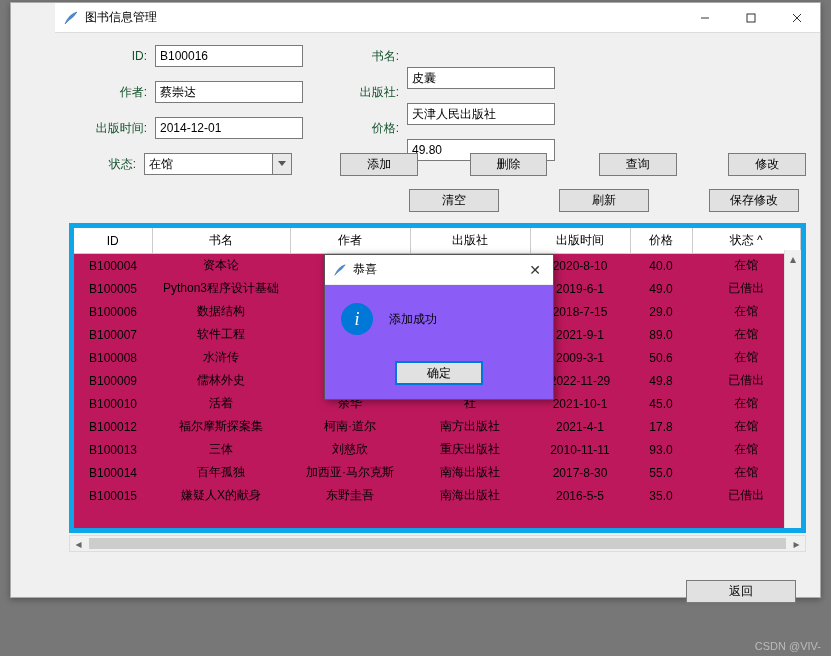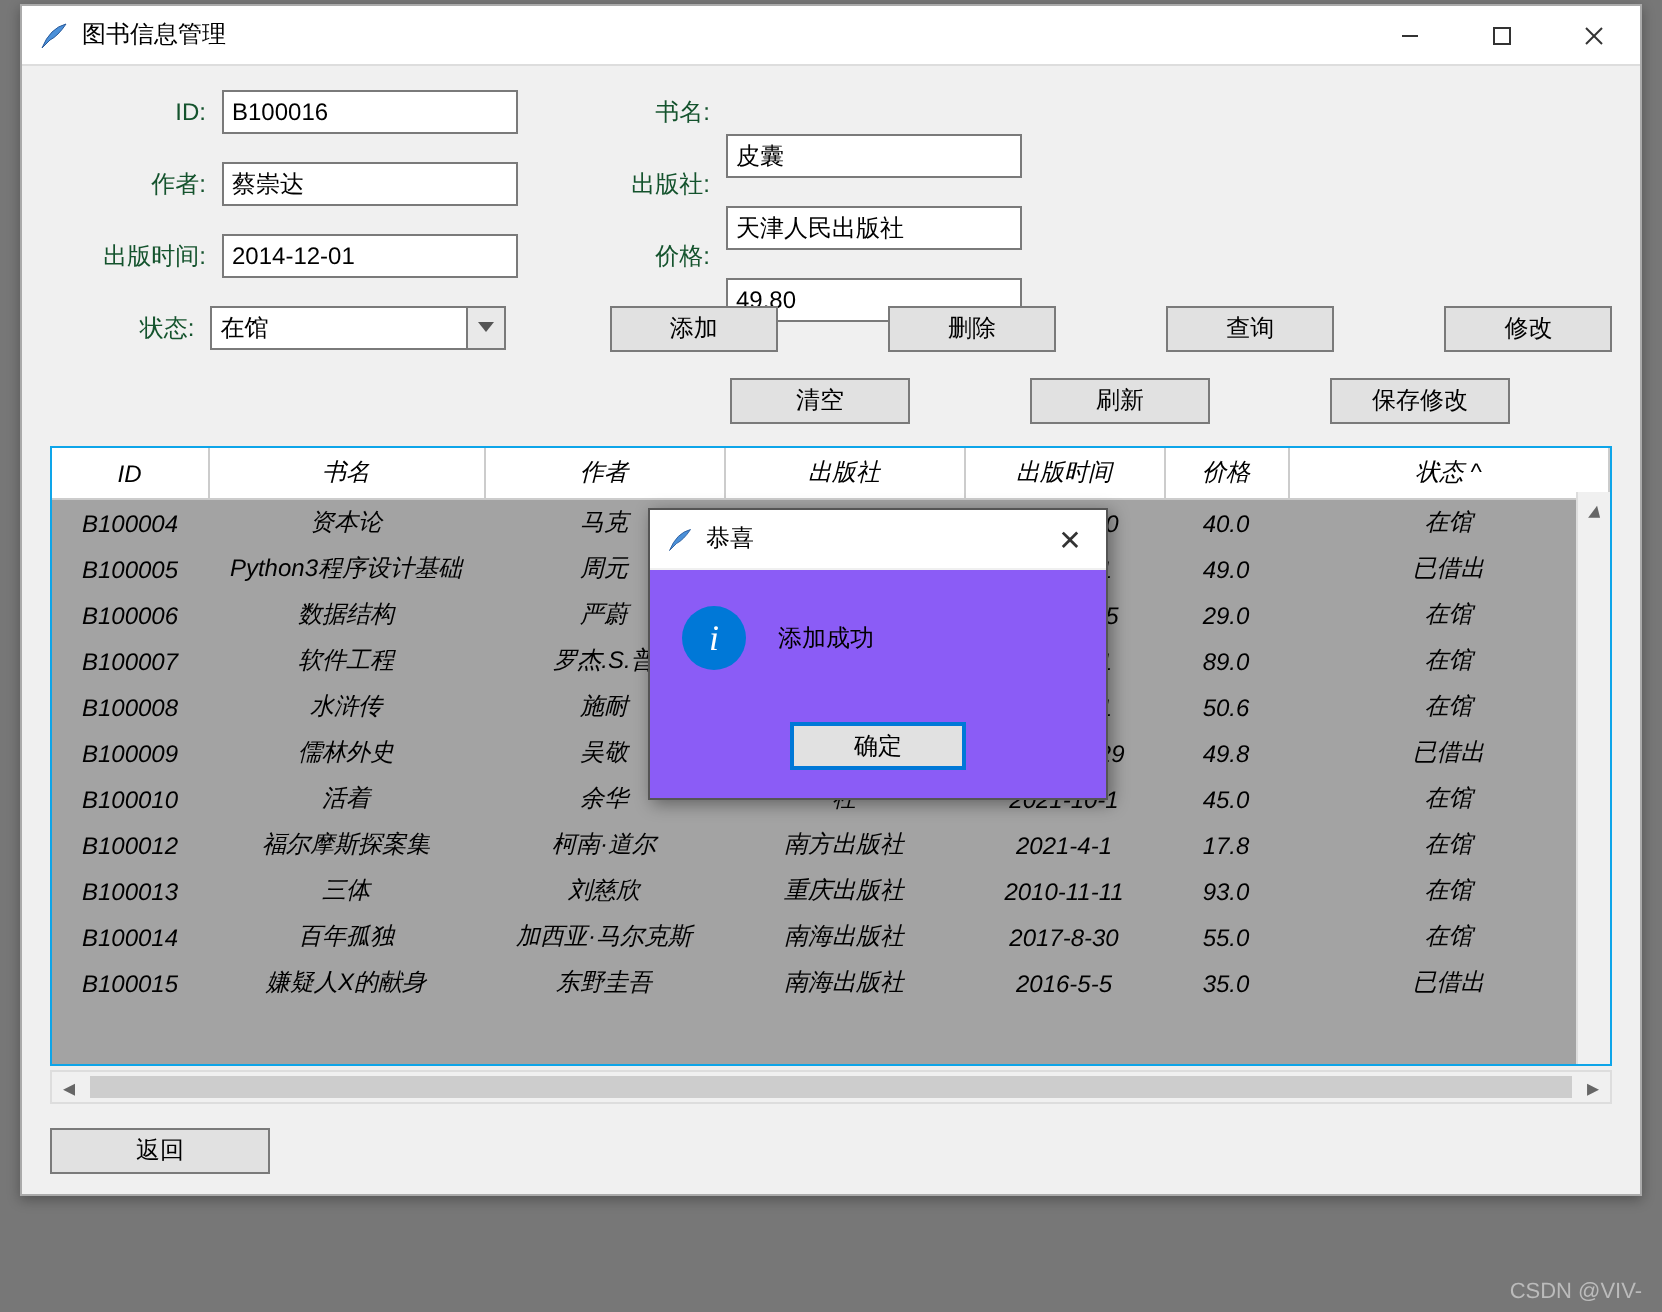--- a/index.html
+++ b/index.html
@@ -1,44 +1,44 @@
 <!DOCTYPE html>
 <html><head>
 <meta charset="utf-8">
 <style>
 * { box-sizing: border-box; font-family: "Microsoft YaHei", "SimSun", sans-serif; font-size: 12px; }
 body { margin: 0; background: #777; width: 831px; height: 656px; position: relative; }
-.window { position: absolute; left: 10px; top: 2px; width: 811px; height: 596px; background: #f0f0f0; border: 1px solid #aaa; box-shadow: 0 2px 6px rgba(0,0,0,0.3); }
+.window { position: absolute; left: 10px; top: 2px; width: 811px; height: 596px; background: #f0f0f0; border: 1px solid #aaa; box-shadow: 0 2px 6px rgba(0,0,0,0.3); padding-left: 44px; }
 .titlebar { height: 30px; background: #fff; border-bottom: 1px solid #ddd; display: flex; align-items: center; padding: 0 8px; position: relative; }
 .titlebar .feather { width: 16px; height: 16px; margin-right: 6px; }
 .win-controls { position: absolute; right: 0; top: 0; display: flex; }
 .win-btn { width: 46px; height: 30px; display: flex; align-items: center; justify-content: center; color: #666; }
 .content { padding: 10px 14px; }
 .form-row { display: flex; align-items: center; margin-bottom: 10px; height: 26px; }
 .lbl { width: 86px; text-align: right; padding-right: 8px; color: #14532d; }
 .inp { height: 22px; border: 1px solid #7a7a7a; background: #fff; padding: 0 4px; }
 .inp.id { width: 148px; }
 .inp.short { width: 148px; }
 .inp.mid { width: 148px; margin-top: 44px; }
 .gap { width: 44px; }
 .combo { display: flex; align-items: center; }
 .combo .inp { width: 128px; border-right: none; }
 .combo .arrow { width: 20px; height: 22px; border: 1px solid #7a7a7a; background: #e9e9e9; display: flex; align-items: center; justify-content: center; }
 .btn { width: 90px; height: 23px; border: 1px solid #7a7a7a; background: #e1e1e1; display: flex; align-items: center; justify-content: center; cursor: default; }
 .btn-gap { width: 60px; }
-.table-wrap { margin-top: 8px; border: 1px solid #0ea5e9; background: #a3a3a3; height: 310px; position: relative; overflow: hidden; font-style: italic; }
+.table-wrap { margin-top: 8px; border: 5px solid #0ea5e9; background: #be185d; height: 310px; position: relative; overflow: hidden; }
 .tbl { width: 100%; border-collapse: collapse; table-layout: fixed; }
 .tbl th { border-right: 1px solid #ccc; border-bottom: 1px solid #ccc; padding: 4px 2px; background: #fff; font-weight: normal; text-align: center; }
 .tbl td { padding: 3px 2px; text-align: center; white-space: nowrap; overflow: hidden; }
 .vscroll { position: absolute; right: 0; top: 22px; bottom: 0; width: 17px; background: #f0f0f0; border-left: 1px solid #ddd; }
 .vscroll .arrow-up, .vscroll .arrow-down { height: 17px; background: #f0f0f0; display: flex; align-items: center; justify-content: center; color: #666; }
 .hscroll { margin-top: 2px; height: 17px; background: #f0f0f0; border: 1px solid #ddd; display: flex; }
 .hscroll .arrow-l, .hscroll .arrow-r { width: 17px; display: flex; align-items: center; justify-content: center; color: #666; }
 .hscroll .thumb { flex: 1; background: #cdcdcd; margin: 2px; }
-.bottom-row { display: flex; justify-content: flex-start; margin-top: 12px; padding-right: 10px; }
+.bottom-row { display: flex; justify-content: flex-end; margin-top: 28px; padding-right: 10px; }
 .dialog { position: absolute; left: 324px; top: 254px; width: 230px; background: #8b5cf6; border: 1px solid #555; box-shadow: 2px 2px 8px rgba(0,0,0,0.4); z-index: 10; }
 .dialog .dlg-title { height: 30px; background: #fff; border-bottom: 1px solid #f0f0f0; display: flex; align-items: center; padding: 0 8px; position: relative; }
 .dialog .dlg-close { position: absolute; right: 6px; top: 4px; width: 24px; height: 22px; display: flex; align-items: center; justify-content: center; font-size: 14px; color: #333; }
 .dialog .dlg-body { padding: 18px 16px; display: flex; align-items: center; gap: 16px; }
 .info-icon { width: 32px; height: 32px; border-radius: 50%; background: #0078d7; color: #fff; display: flex; align-items: center; justify-content: center; font-style: italic; font-family: Georgia, serif; font-size: 18px; }
 .dialog .dlg-footer { padding: 8px 16px 14px; display: flex; justify-content: center; }
 .dlg-btn { width: 88px; height: 24px; border: 2px solid #0078d7; background: #e1e1e1; display: flex; align-items: center; justify-content: center; }
 .watermark { position: absolute; right: 10px; bottom: 4px; color: #bbb; font-size: 11px; }
 svg { display: block; }
 </style>

